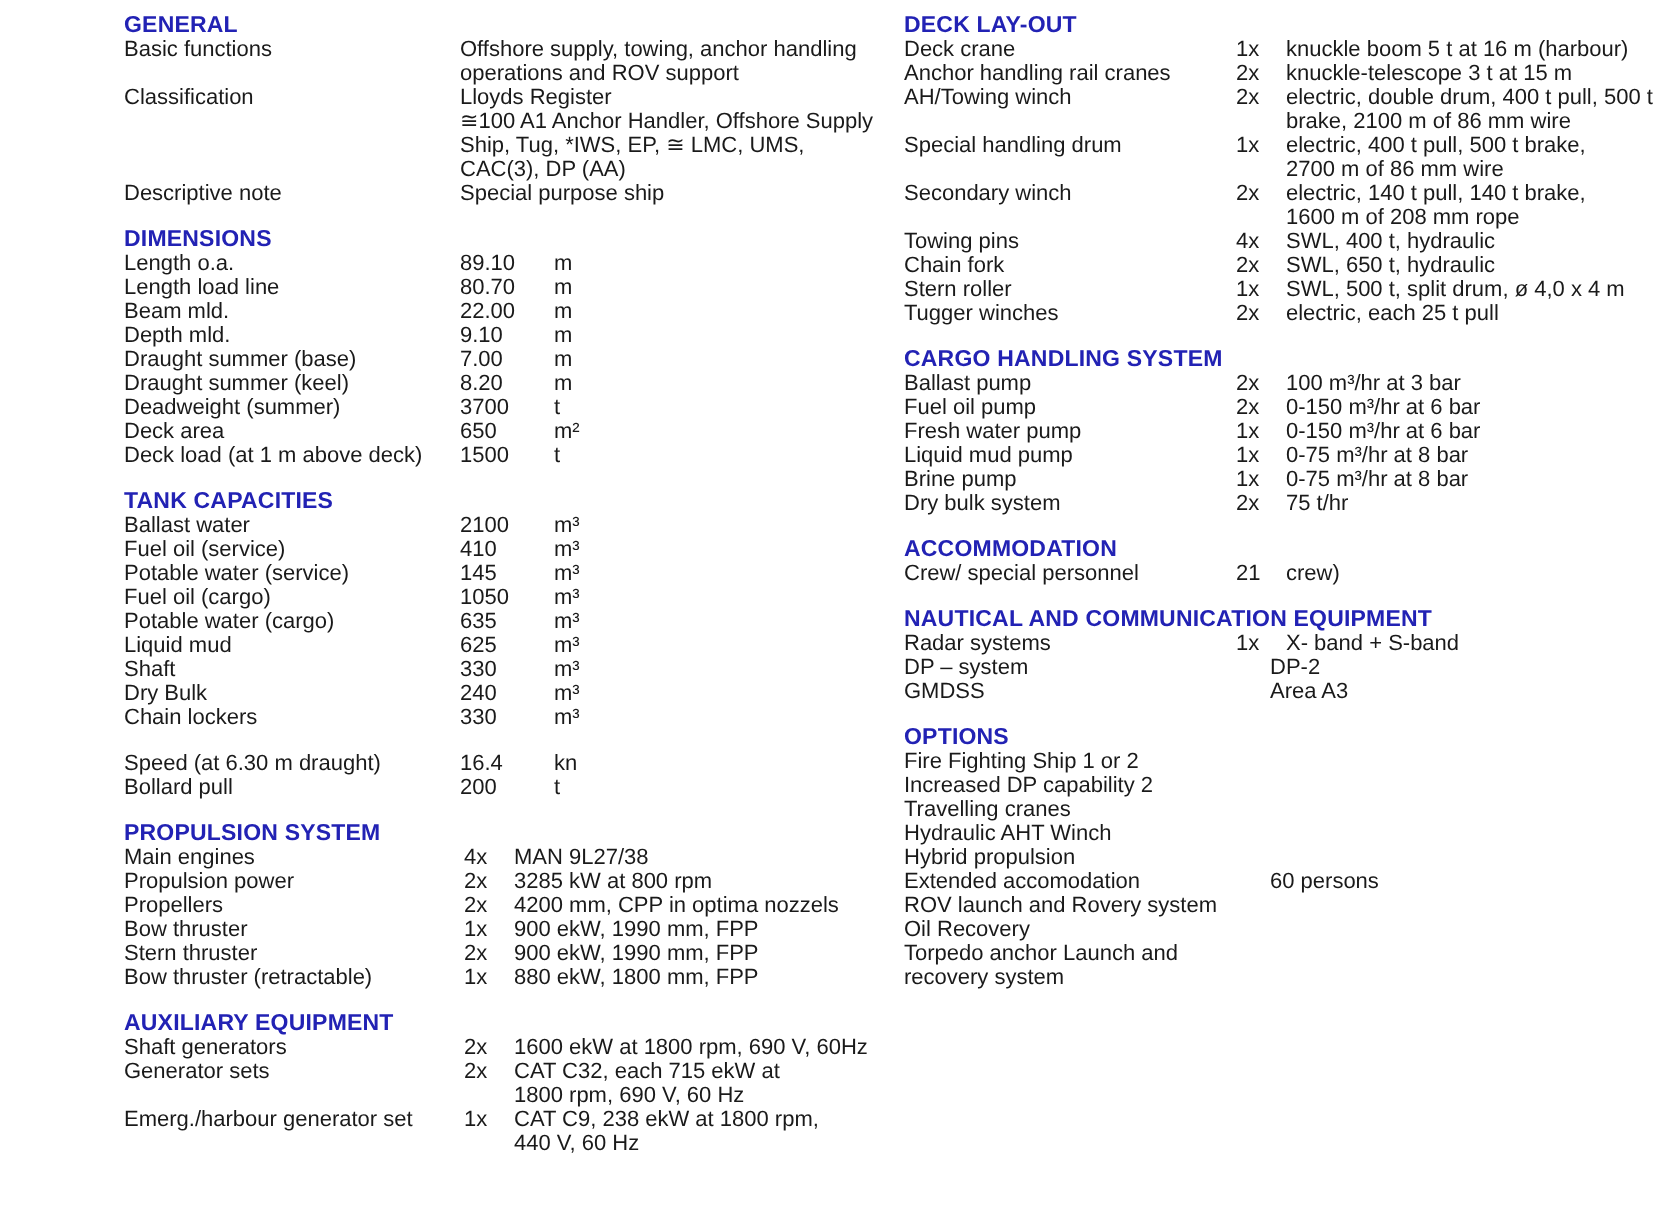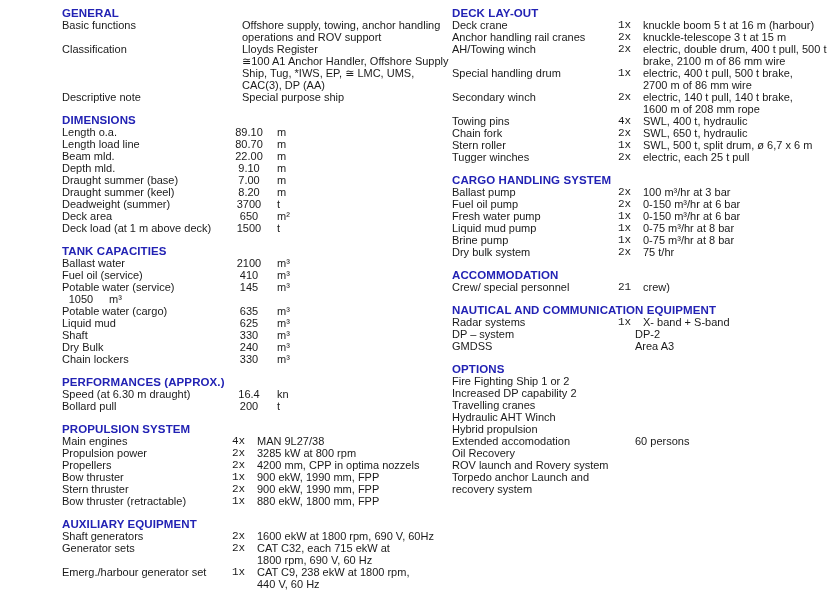--- a/index.html
+++ b/index.html
@@ -48,43 +48,42 @@
     flex: 0 0 auto;
     white-space: nowrap;
   }
   .col-left  .lbl { width: 168px; }
   .col-right .lbl { width: 166px; }
 
   
   .num {
     flex: 0 0 auto;
     width: 38px;
-    text-align: center;
+    text-align: left;
     white-space: nowrap;
   }
   .unit {
     flex: 0 0 auto;
     margin-left: 9px;
     white-space: nowrap;
   }
 
   
   .qty {
     flex: 0 0 auto;
     width: 25px;
     margin-left: 2px;
     white-space: nowrap;
-    font-family: Liberation Mono, monospace;
   }
   .col-right .qty { margin-left: 0; }
   .desc { flex: 0 0 auto; }
   .desc .line, .textcol .line { white-space: nowrap; }
 
   
-  .textcol { flex: 0 0 auto; margin-left: 12px; }
+  .textcol { flex: 0 0 auto; }
 
   
   .vq {
     flex: 0 0 auto;
     margin-left: 3px;
     white-space: nowrap;
     padding-left: 14px;
   }
 </style>
 </head>
@@ -176,20 +175,21 @@
           <div class="lbl">Fuel oil (service)</div>
           <div class="num">410</div>
           <div class="unit">m³</div>
         </div>
         <div class="row">
           <div class="lbl">Potable water (service)</div>
           <div class="num">145</div>
           <div class="unit">m³</div>
         </div>
         <div class="row">
+          <div class="lbl">Fuel oil (cargo)</div>
           <div class="num">1050</div>
           <div class="unit">m³</div>
         </div>
         <div class="row">
           <div class="lbl">Potable water (cargo)</div>
           <div class="num">635</div>
           <div class="unit">m³</div>
         </div>
         <div class="row">
           <div class="lbl">Liquid mud</div>
@@ -206,21 +206,20 @@
           <div class="num">240</div>
           <div class="unit">m³</div>
         </div>
         <div class="row">
           <div class="lbl">Chain lockers</div>
           <div class="num">330</div>
           <div class="unit">m³</div>
         </div>
       </div>
       <div class="section">
-        <div class="section-title">PERFORMANCES (APPROX.)</div>
         <div class="row">
           <div class="lbl">Speed (at 6.30 m draught)</div>
           <div class="num">16.4</div>
           <div class="unit">kn</div>
         </div>
         <div class="row">
           <div class="lbl">Bollard pull</div>
           <div class="num">200</div>
           <div class="unit">t</div>
         </div>
@@ -349,21 +348,21 @@
           <div class="lbl">Chain fork</div>
           <div class="qty">2x</div>
           <div class="desc">
             <div class="line">SWL, 650 t, hydraulic</div>
           </div>
         </div>
         <div class="row">
           <div class="lbl">Stern roller</div>
           <div class="qty">1x</div>
           <div class="desc">
-            <div class="line">SWL, 500 t, split drum,  ø 6,7 x 6 m</div>
+            <div class="line">SWL, 500 t, split drum,  ø 4,0 x 4 m</div>
           </div>
         </div>
         <div class="row">
           <div class="lbl">Tugger winches</div>
           <div class="qty">2x</div>
           <div class="desc">
             <div class="line">electric, each 25 t pull</div>
           </div>
         </div>
       </div>
@@ -455,24 +454,24 @@
           <div class="lbl">Hydraulic AHT Winch</div>
         </div>
         <div class="row">
           <div class="lbl">Hybrid propulsion</div>
         </div>
         <div class="row">
           <div class="lbl">Extended accomodation</div>
           <div class="vq">60 persons</div>
         </div>
         <div class="row">
+          <div class="lbl">ROV launch and Rovery system</div>
+        </div>
+        <div class="row">
           <div class="lbl">Oil Recovery</div>
-        </div>
-        <div class="row">
-          <div class="lbl">ROV launch and Rovery system</div>
         </div>
         <div class="row">
           <div class="lbl">Torpedo anchor Launch and</div>
         </div>
         <div class="row">
           <div class="lbl">recovery system</div>
         </div>
       </div>
     </div>
 </div>

